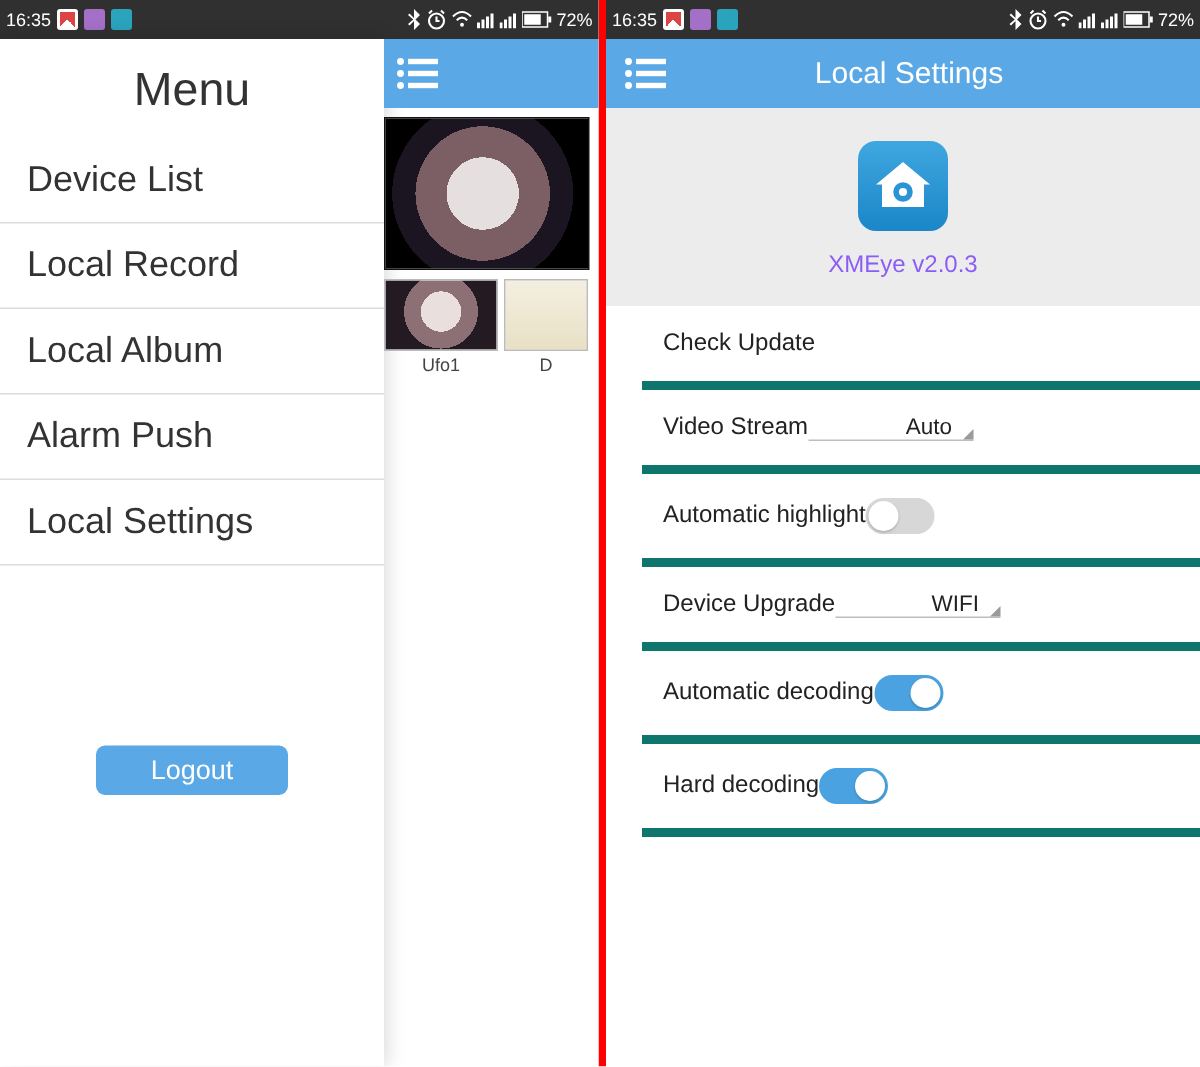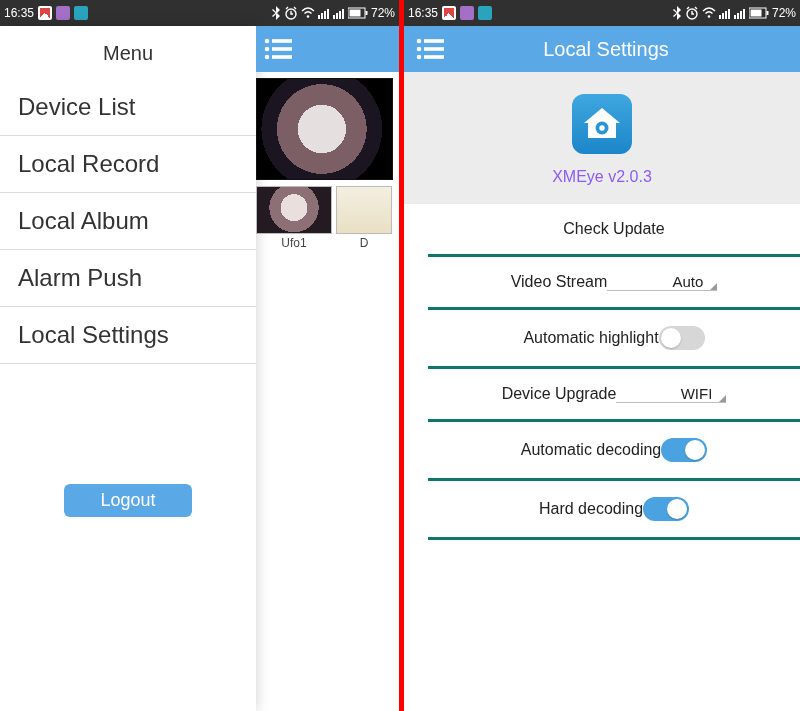--- a/index.html
+++ b/index.html
@@ -53,21 +53,21 @@
   
   .phoneA-body { position: relative; height: calc(711px - 26px); display:flex; }
   .drawer {
     width: 256px;
     background: #fff;
     box-shadow: 2px 0 12px rgba(0,0,0,.15);
     display:flex; flex-direction:column;
     padding-top: 4px;
   }
   .drawer-title {
-    text-align:center; font-size:20px; color:#333; padding:12px 0 14px;
+    text-align:center; font-size:31px; color:#333; padding:12px 0 14px;
   }
   .menu-item {
     padding: 14px 18px;
     font-size: 24px;
     color:#333;
     border-bottom: 1px solid #dcdcdc;
   }
   .menu-item:last-of-type { border-bottom: none; }
   .logout-wrap { margin-top: 120px; display:flex; justify-content:center; }
   .logout-btn {
@@ -103,23 +103,23 @@
     background:#ececec; padding: 22px 0 18px; text-align:center;
   }
   .brand-icon {
     width:60px; height:60px; margin: 0 auto 14px; border-radius:12px;
     background: linear-gradient(#3fa7e0,#1b86c8);
     display:flex; align-items:center; justify-content:center;
   }
   .brand-name { color:#8b5cf6; font-size:16px; }
   .settings-list { }
   .setting-row {
-    display:flex; align-items:center; justify-content:center;
+    display:flex; align-items:center; justify-content:flex-start;
     padding: 16px 14px; font-size:16px; color:#222;
-    border-bottom: 3px solid #0f766e;
+    border-bottom: 6px solid #0f766e;
     margin-left: 24px;
   }
   .setting-row .value-cell { display:flex; align-items:flex-end; flex-direction:column; }
   .value-text { font-size:15px; color:#222; padding-right:14px; }
   .value-underline { width:110px; border-bottom:1px solid #bdbdbd; position:relative; }
   .value-underline::after{
     content:""; position:absolute; right:0; bottom:0;
     border-left:7px solid transparent; border-bottom:7px solid #9a9a9a;
   }
   .toggle {

